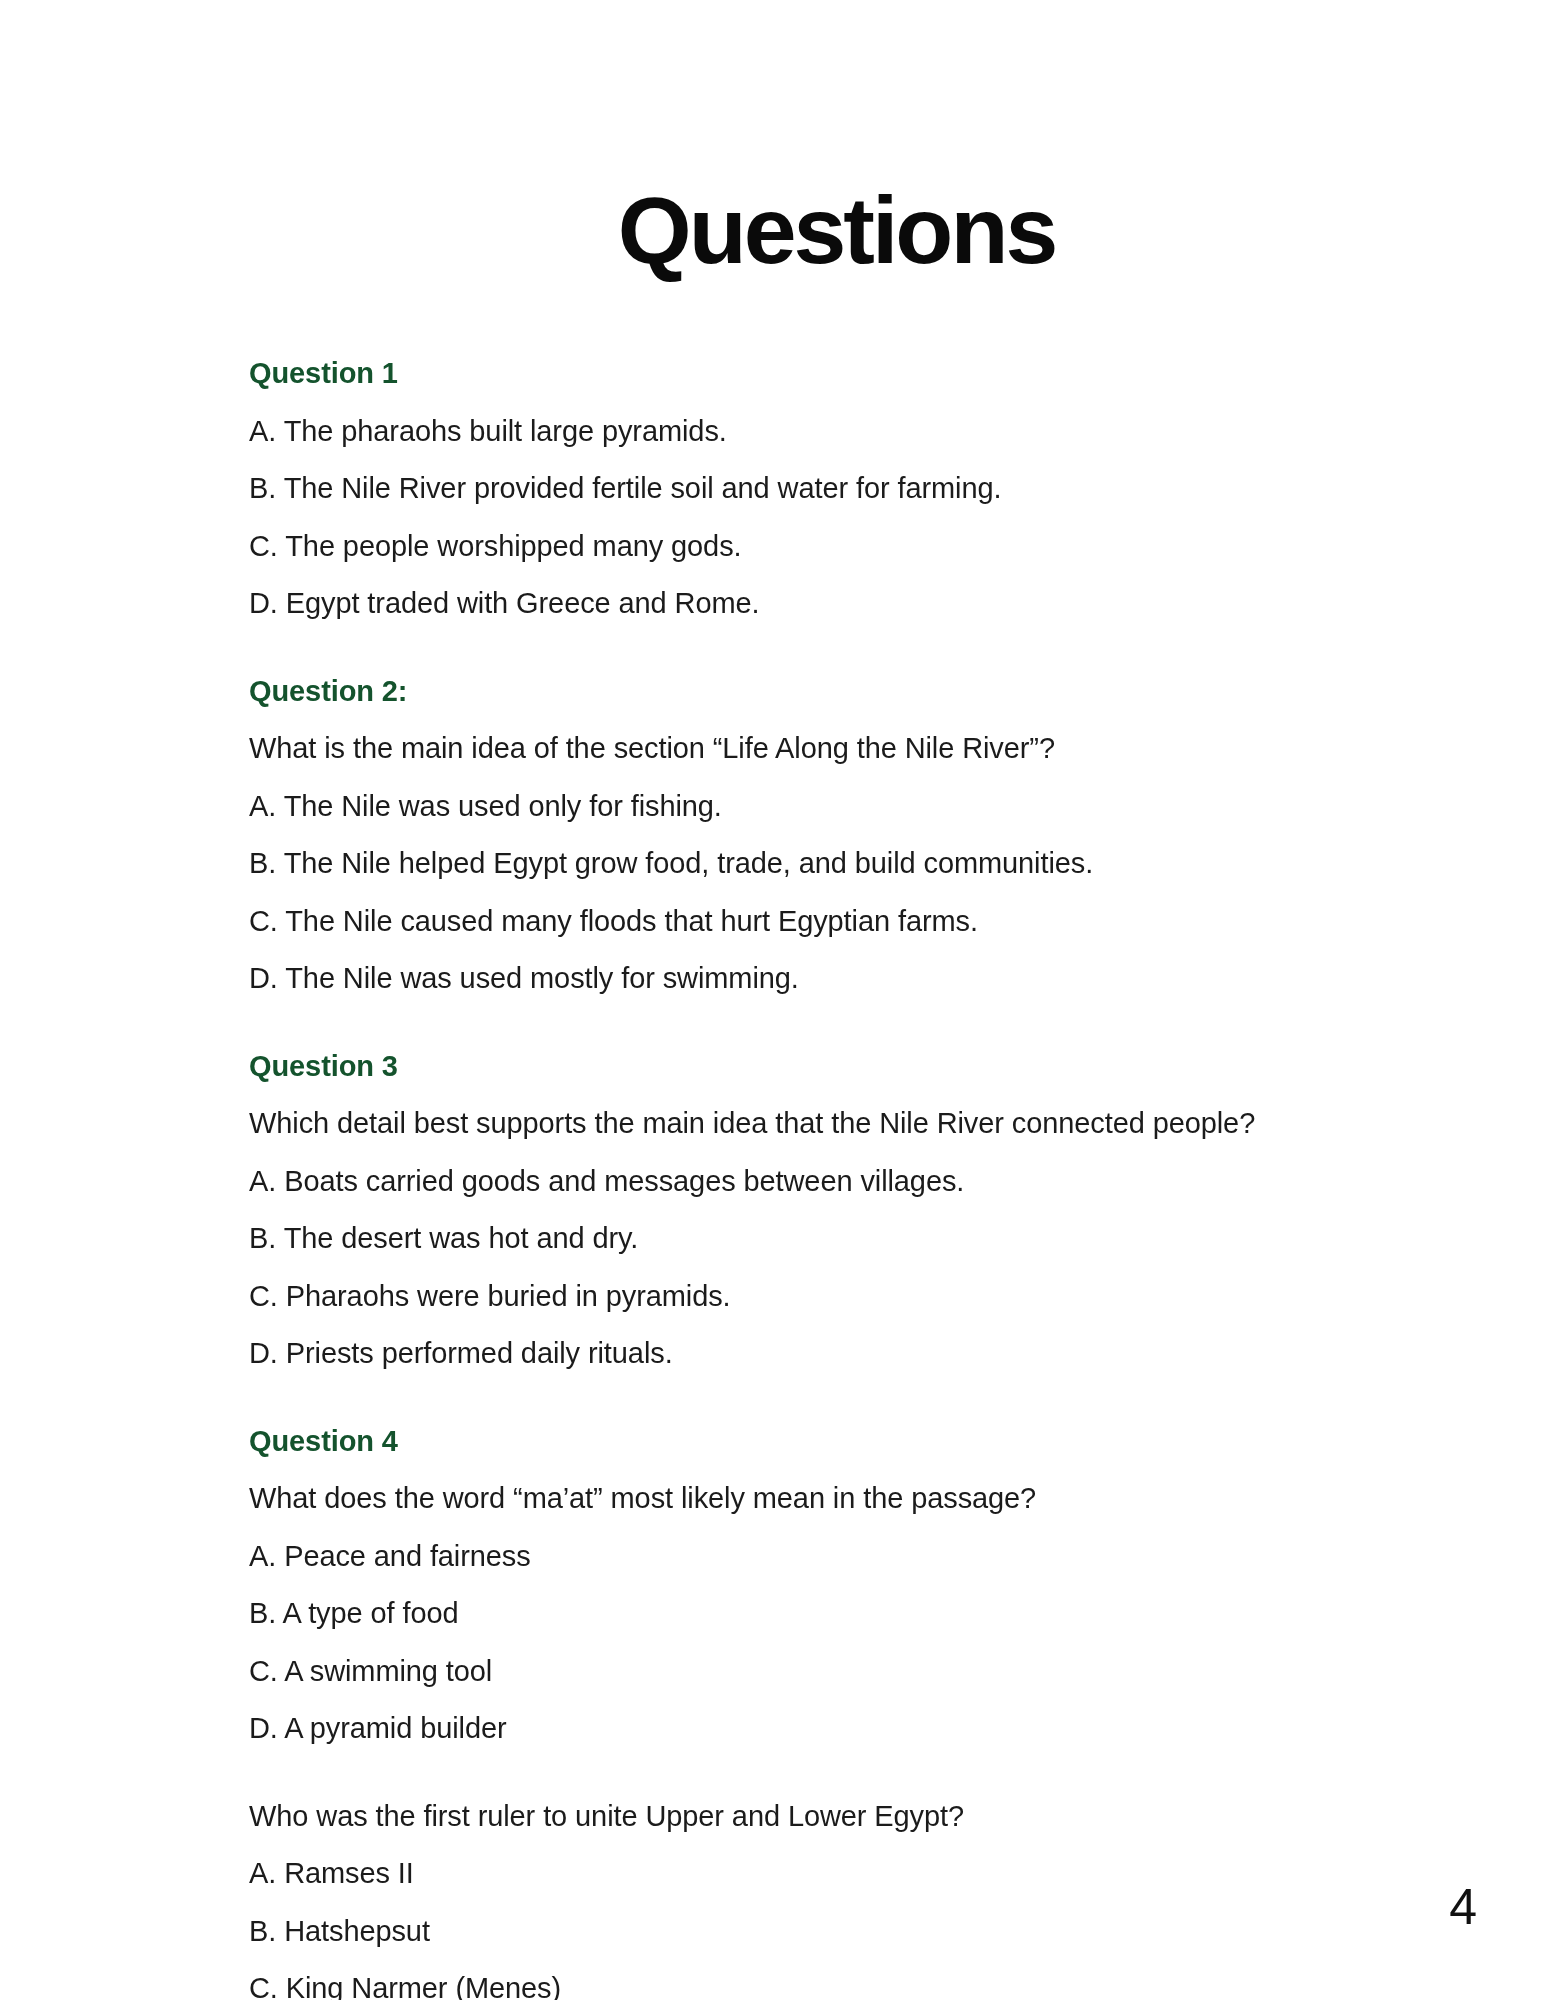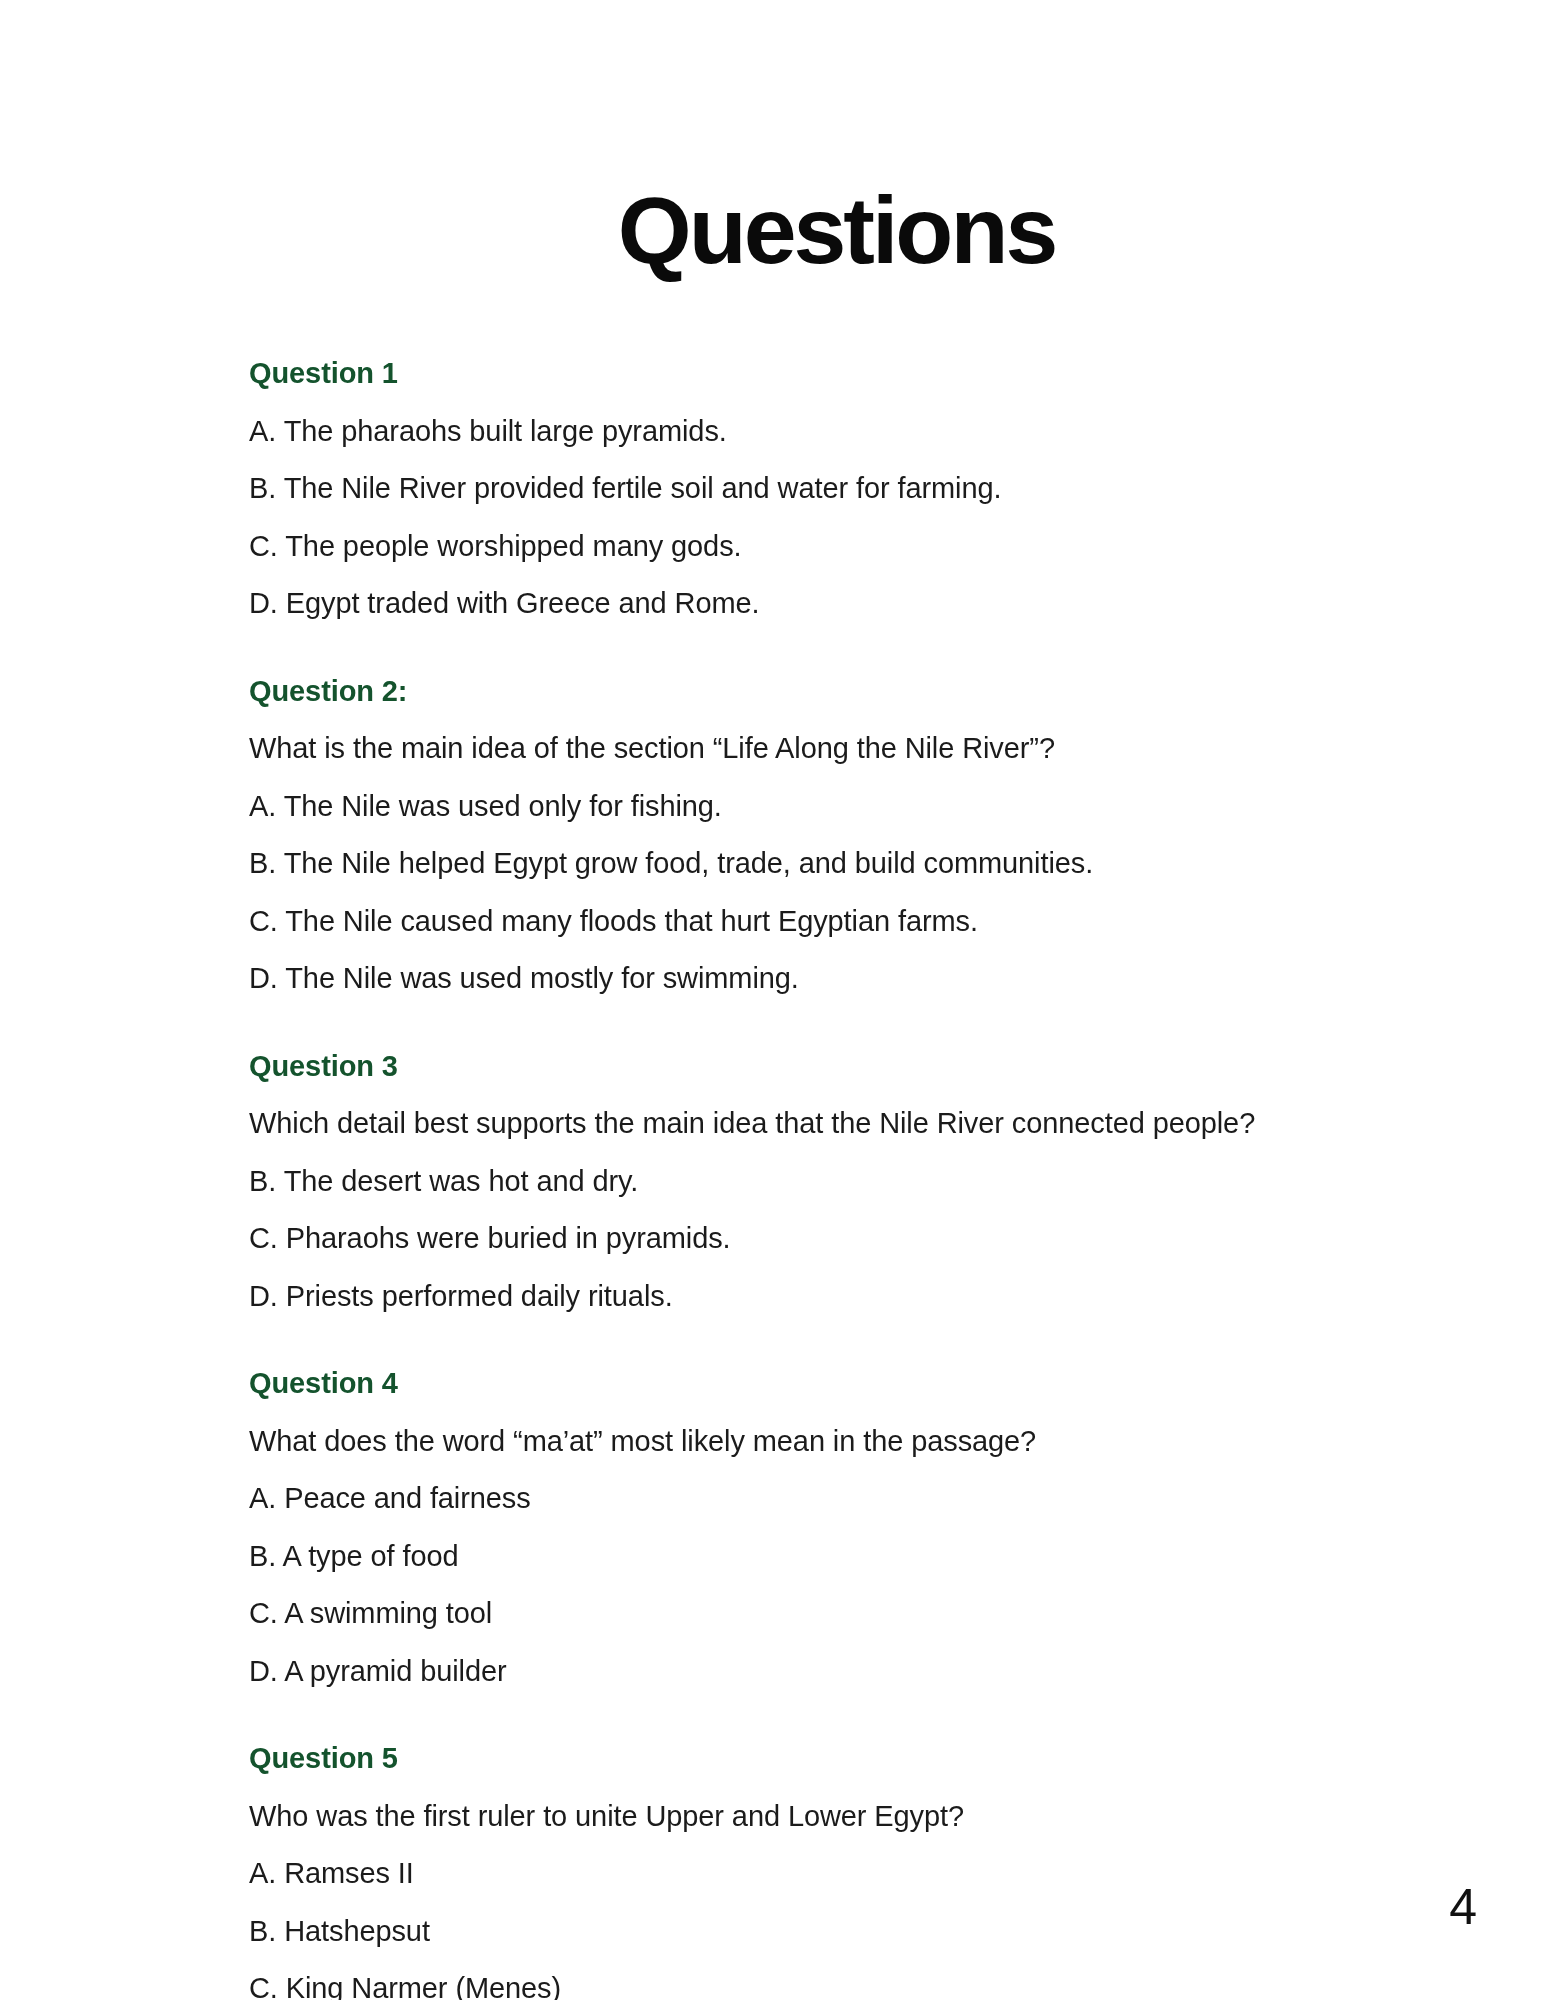--- a/index.html
+++ b/index.html
@@ -74,36 +74,36 @@
       <p class="prompt">What is the main idea of the section “Life Along the Nile River”?</p>
       <p class="option">A. The Nile was used only for fishing.</p>
       <p class="option">B. The Nile helped Egypt grow food, trade, and build communities.</p>
       <p class="option">C. The Nile caused many floods that hurt Egyptian farms.</p>
       <p class="option">D. The Nile was used mostly for swimming.</p>
     </section>
 
     <section class="question">
       <h2 class="q-heading">Question 3</h2>
       <p class="prompt">Which detail best supports the main idea that the Nile River connected people?</p>
+      <p class="option">A. Boats carried goods and messages between villages.</p>
       <p class="option">B. The desert was hot and dry.</p>
       <p class="option">C. Pharaohs were buried in pyramids.</p>
       <p class="option">D. Priests performed daily rituals.</p>
     </section>
 
     <section class="question">
       <h2 class="q-heading">Question 4</h2>
       <p class="prompt">What does the word “ma’at” most likely mean in the passage?</p>
       <p class="option">A. Peace and fairness</p>
       <p class="option">B. A type of food</p>
       <p class="option">C. A swimming tool</p>
       <p class="option">D. A pyramid builder</p>
     </section>
 
     <section class="question">
-      <h2 class="q-heading">Question 5</h2>
       <p class="prompt">Who was the first ruler to unite Upper and Lower Egypt?</p>
       <p class="option">A. Ramses II</p>
       <p class="option">B. Hatshepsut</p>
       <p class="option">C. King Narmer (Menes)</p>
       <p class="option">D. Khufu</p>
     </section>
 
   </main>
 
   <div class="page-number">4</div>

